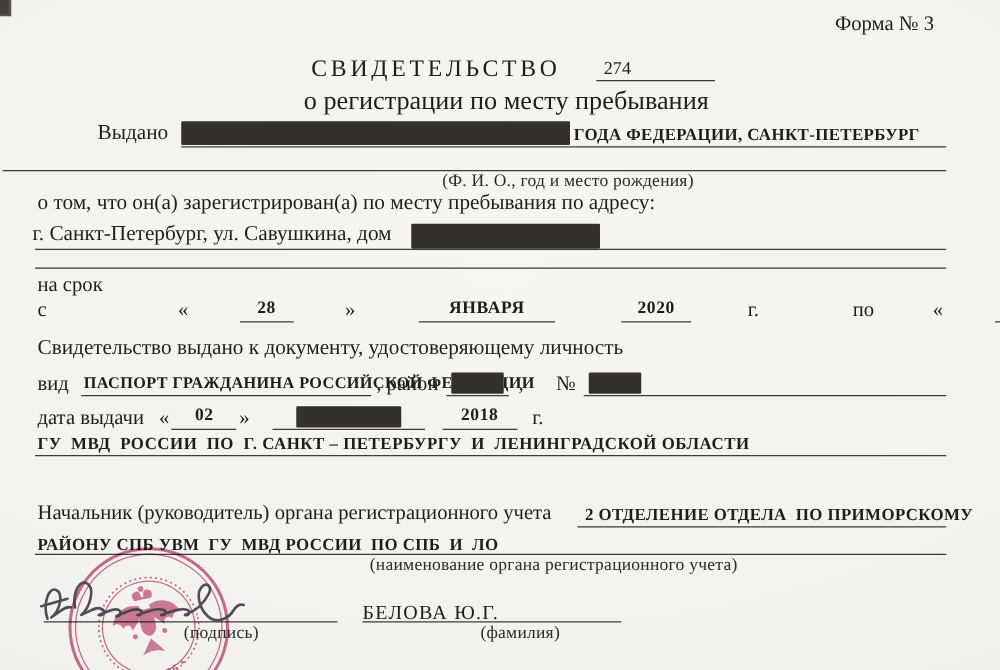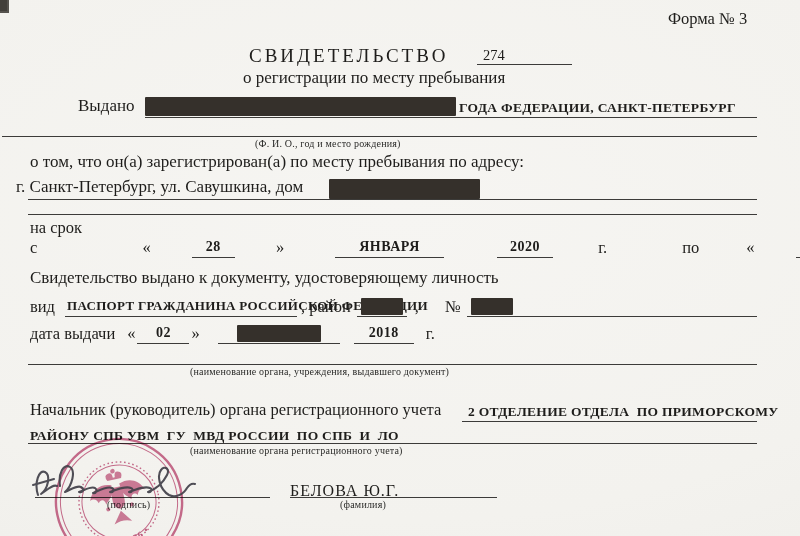--- a/index.html
+++ b/index.html
@@ -5,30 +5,30 @@
   html,body{margin:0;padding:0;background:#e8e7e4;}
   .page{
     position:relative; width:800px; height:536px; overflow:hidden;
     background:radial-gradient(120% 95% at 50% 40%, #f6f5f2 0%, #f3f2ee 60%, #eeede9 100%);
     font-family:"Liberation Serif","DejaVu Serif",serif;
     color:#1e1d1b;
   }
   .abs{position:absolute;}
   .t17{font-size:17px; line-height:1.2;}
   .t16{font-size:16.5px; line-height:1.2;}
-  .cap{font-size:10px; color:#2a2a28; text-align:left; letter-spacing:.2px;}
+  .cap{font-size:14px; color:#2a2a28; text-align:right; letter-spacing:.2px;}
   .rule{position:absolute; border-bottom:1.3px solid #3c3b39; height:0;}
   .b-fill{font-weight:bold; font-size:13.5px; white-space:pre; letter-spacing:.3px;}
   .b-num{font-weight:bold; font-size:14px; letter-spacing:.5px;}
   .frow{position:absolute; display:flex; align-items:flex-end;}
   .blank{border-bottom:1.4px solid #3c3b39; text-align:center; padding:0 2px 1px 2px;margin-top:25px;}
   .redact{display:inline-block; background:#35302b; border-radius:1px; vertical-align:bottom;}
   .scanmark{position:absolute; background:#403c38; opacity:.88;}
   .title{font-size:19px; letter-spacing:3px;}
-  .subtitle{font-size:17px;font-family:Liberation Serif, serif;}
+  .subtitle{font-size:21px;font-family:Liberation Serif, serif;}
   .stamp-svg{mix-blend-mode:multiply;}
 </style>
 </head>
 <body>
 
 <div class="page">
 
   <div class="scanmark" style="left:0;top:7;width:7px;height:11px;"></div>
   <div class="scanmark" style="left:0;top:38;width:9px;height:13px;"></div>
 
@@ -43,21 +43,21 @@
   <div class="abs t17" style="left:78px;top:96px;">Выдано</div>
   <div class="abs redact" style="left:145px;top:97px;width:311px;height:19px;"></div>
   <div class="abs b-fill" style="left:459px;top:100px;">ГОДА ФЕДЕРАЦИИ, САНКТ-ПЕТЕРБУРГ</div>
   <div class="rule" style="left:145px;top:117px;width:612px;"></div>
 
   <div class="rule" style="left:2px;top:136px;width:755px;"></div>
   <div class="abs cap" style="left:255px;top:138px;width:300px;">(Ф. И. О., год и место рождения)</div>
 
   <div class="abs t17" style="left:30px;top:152px;">о том, что он(а) зарегистрирован(а) по месту пребывания по адресу:</div>
 
-  <div class="abs t17" style="left:16px;top:177px;">г. Санкт-Петербург, ул. Савушкина, дом</div>
+  <div class="abs t17" style="left:26px;top:177px;">г. Санкт-Петербург, ул. Савушкина, дом</div>
   <div class="abs redact" style="left:329px;top:179px;width:151px;height:20px;"></div>
   <div class="rule" style="left:28px;top:199px;width:729px;"></div>
 
   <div class="rule" style="left:28px;top:214px;width:729px;"></div>
 
   <div class="frow t16" style="left:30px;top:234px;height:24px;gap:39px;">
     <span>на срок с</span>
     <span style="margin-left:14px;">«</span>
     <span class="blank b-num" style="width:42px;margin-left:2px;">28</span>
     <span style="margin-left:2px;">»</span>
@@ -88,22 +88,22 @@
   <div class="frow t16" style="left:30px;top:320px;height:24px;">
     <span>дата выдачи</span>
     <span style="margin-left:12px;">«</span>
     <span class="blank b-num" style="width:48px;margin-left:2px;">02</span>
     <span style="margin-left:2px;">»</span>
     <span class="blank" style="width:118px;margin-left:18px;"><span class="redact" style="width:84px;height:17px;"></span></span>
     <span class="blank b-num" style="width:56px;margin-left:14px;">2018</span>
     <span style="margin-left:12px;">г.</span>
   </div>
 
+  <div class="abs b-fill" style="left:30px;top:347px;letter-spacing:.4px;">ГУ  МВД  РОССИИ  ПО  Г. САНКТ – ПЕТЕРБУРГУ  И  ЛЕНИНГРАДСКОЙ ОБЛАСТИ</div>
   <div class="rule" style="left:28px;top:364px;width:729px;"></div>
-  <div class="abs cap" style="left:190px;top:366px;width:400px;">(наименование органа, учреждения, выдавшего документ)</div>
 
   <div class="abs t16" style="left:30px;top:400px;">Начальник (руководитель) органа регистрационного учета</div>
   <div class="abs b-fill" style="left:468px;top:404px;">2 ОТДЕЛЕНИЕ ОТДЕЛА  ПО ПРИМОРСКОМУ</div>
   <div class="rule" style="left:462px;top:421px;width:295px;"></div>
 
   <div class="abs b-fill" style="left:30px;top:428px;">РАЙОНУ СПБ УВМ  ГУ  МВД РОССИИ  ПО СПБ  И  ЛО</div>
   <div class="rule" style="left:28px;top:443px;width:729px;"></div>
   <div class="abs cap" style="left:190px;top:445px;width:400px;">(наименование органа регистрационного учета)</div>
 
   <div class="rule" style="left:35px;top:497px;width:235px;"></div>

